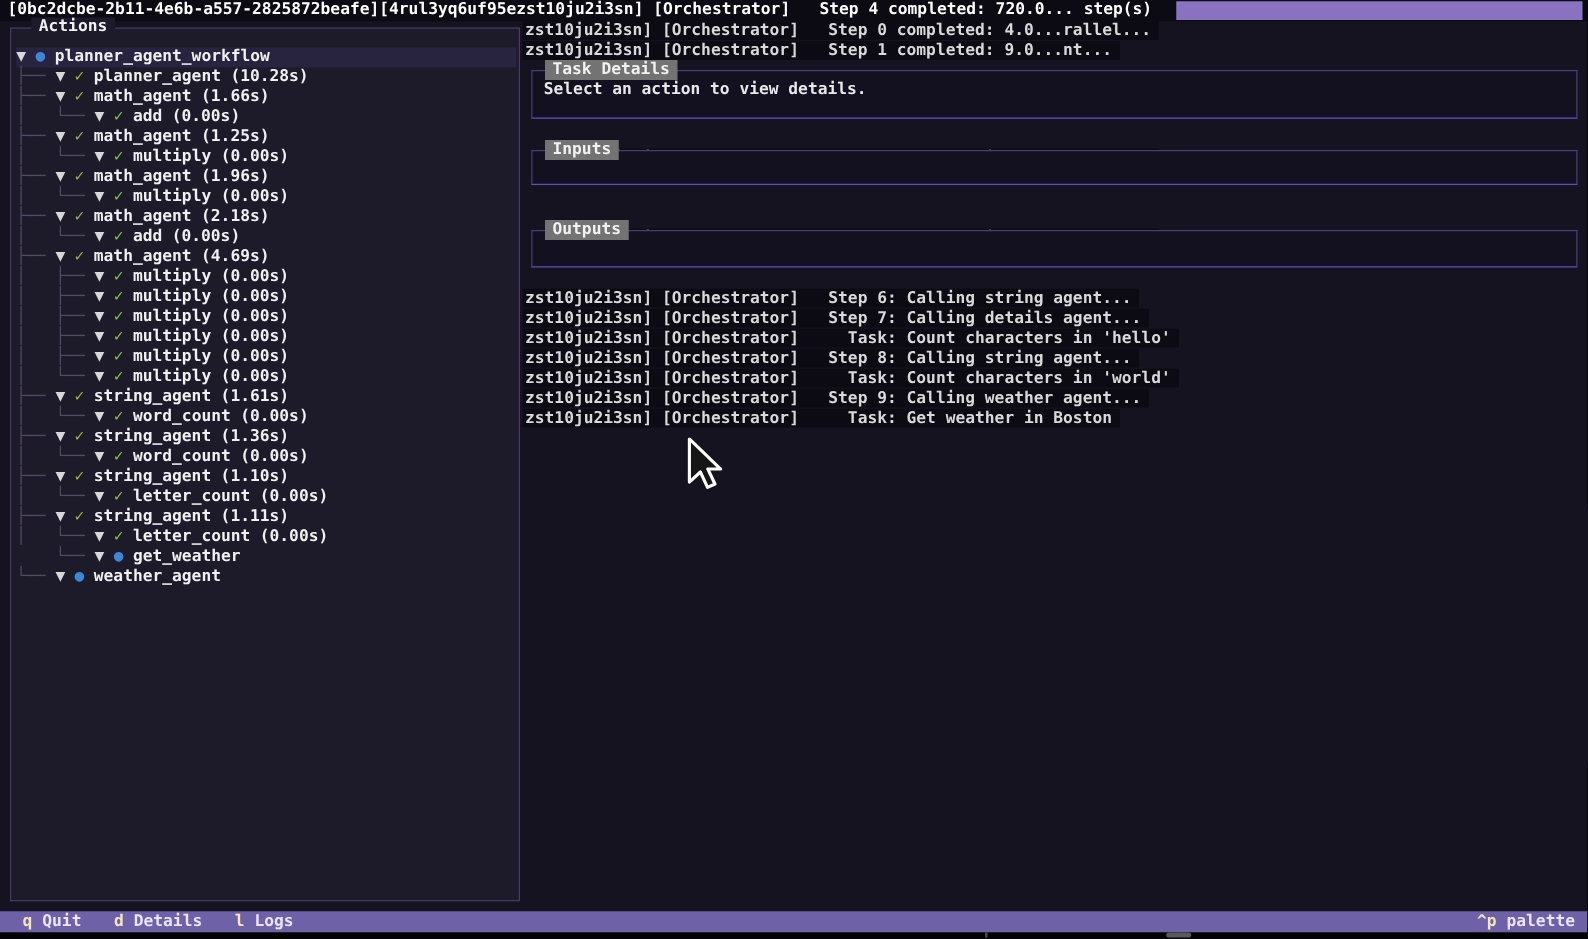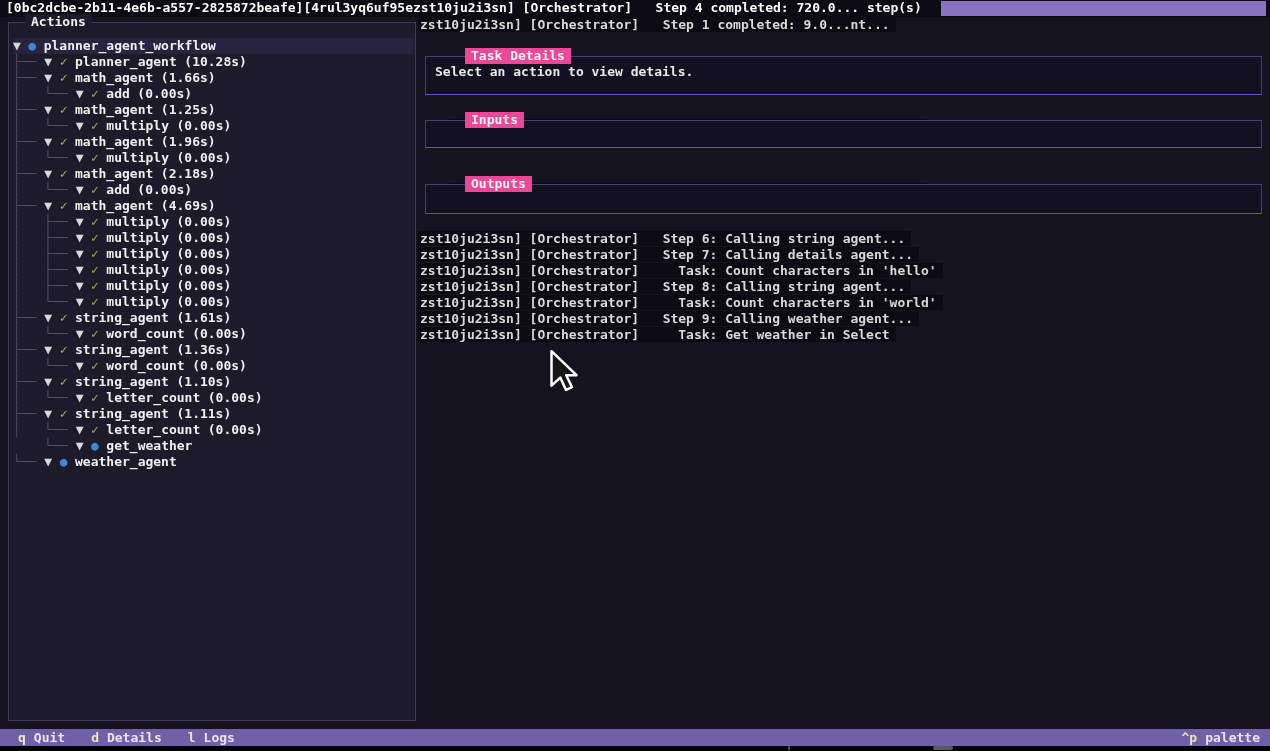--- a/index.html
+++ b/index.html
@@ -36,21 +36,21 @@
   .status{margin-right:0.58em;}
   .status.done{color:#8fbe4a;}
   .status.running{color:#3d87d8;}
   .lbl{color:#f0f0f0;}
   .time{margin-left:0.58em;}
   
   .panel-box{
     position:absolute; left:425px; width:837px; box-sizing:border-box;
     border:1px solid #4a3d72; border-bottom-color:#6052bd; background:#131020;
   }
-  .panel-box .panel-title{background:#ec4899; left:10px;margin-left:29px;}
+  .panel-box .panel-title{background:#737373; left:10px;}
   .box-content{padding:7px 9px 0 9px; color:#e9e9e9; white-space:pre;}
   .box-task{top:56px; height:39px;}
   .box-inputs{top:120px; height:28px;}
   .box-outputs{top:184px; height:30px;}
   
   .footer{
     position:absolute; left:0; top:729px; width:1270px; height:17px;
     background:#6e61a8; display:flex; align-items:center; padding:0 10px;
     box-sizing:border-box; gap:18px; line-height:17px;
   }
@@ -67,20 +67,21 @@
 <body>
 
 <div class="screen">
 
   <div class="top-bar">
     <span class="txt">[0bc2dcbe-2b11-4e6b-a557-2825872beafe][4rul3yq6uf95ezst10ju2i3sn] [Orchestrator]   Step 4 completed: 720.0... step(s)</span>
   </div>
   <div class="top-highlight"></div>
 
   <div class="log-abs" style="top:17px;" id="log-top">
+      <div class="log-row"><span class="strip">zst10ju2i3sn] [Orchestrator]   Step 0 completed: 4.0...rallel...</span></div>
       <div class="log-row"><span class="strip">zst10ju2i3sn] [Orchestrator]   Step 1 completed: 9.0...nt...</span></div>
     </div>
 
   <div class="actions-panel">
     <span class="panel-title">Actions</span>
     <div class="tree" id="tree-root">
         <div class="tree-row selected"><span class="guide"></span><span class="arrow">▼</span><span class="status running">●</span><span class="lbl">planner_agent_workflow</span></div>
         <div class="tree-row"><span class="guide">├── </span><span class="arrow">▼</span><span class="status done">✓</span><span class="lbl">planner_agent</span><span class="lbl time">(10.28s)</span></div>
         <div class="tree-row"><span class="guide">├── </span><span class="arrow">▼</span><span class="status done">✓</span><span class="lbl">math_agent</span><span class="lbl time">(1.66s)</span></div>
         <div class="tree-row"><span class="guide">│   └── </span><span class="arrow">▼</span><span class="status done">✓</span><span class="lbl">add</span><span class="lbl time">(0.00s)</span></div>
@@ -131,21 +132,21 @@
     <span class="panel-title">Outputs</span>
   </div>
 
   <div class="log-abs" style="top:231px;" id="log-bottom">
       <div class="log-row"><span class="strip">zst10ju2i3sn] [Orchestrator]   Step 6: Calling string agent...</span></div>
       <div class="log-row"><span class="strip">zst10ju2i3sn] [Orchestrator]   Step 7: Calling details agent...</span></div>
       <div class="log-row"><span class="strip">zst10ju2i3sn] [Orchestrator]     Task: Count characters in 'hello'</span></div>
       <div class="log-row"><span class="strip">zst10ju2i3sn] [Orchestrator]   Step 8: Calling string agent...</span></div>
       <div class="log-row"><span class="strip">zst10ju2i3sn] [Orchestrator]     Task: Count characters in 'world'</span></div>
       <div class="log-row"><span class="strip">zst10ju2i3sn] [Orchestrator]   Step 9: Calling weather agent...</span></div>
-      <div class="log-row"><span class="strip">zst10ju2i3sn] [Orchestrator]     Task: Get weather in Select</span></div>
+      <div class="log-row"><span class="strip">zst10ju2i3sn] [Orchestrator]     Task: Get weather in Boston</span></div>
     </div>
 
   <div class="footer" id="footer-bar">
     <span class="binding">
         <span class="key">q</span>
         <span class="blabel">Quit</span>
       </span>
       <span class="binding">
         <span class="key">d</span>
         <span class="blabel">Details</span>

